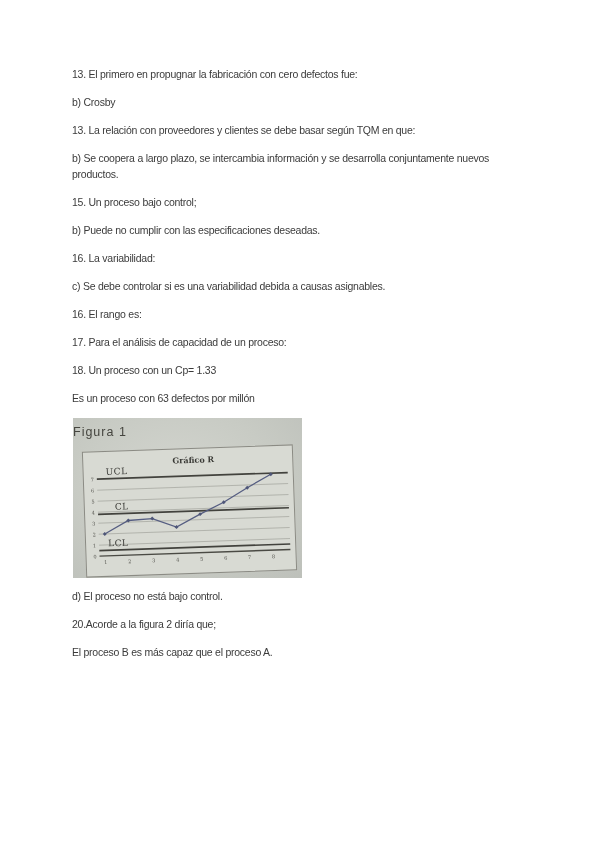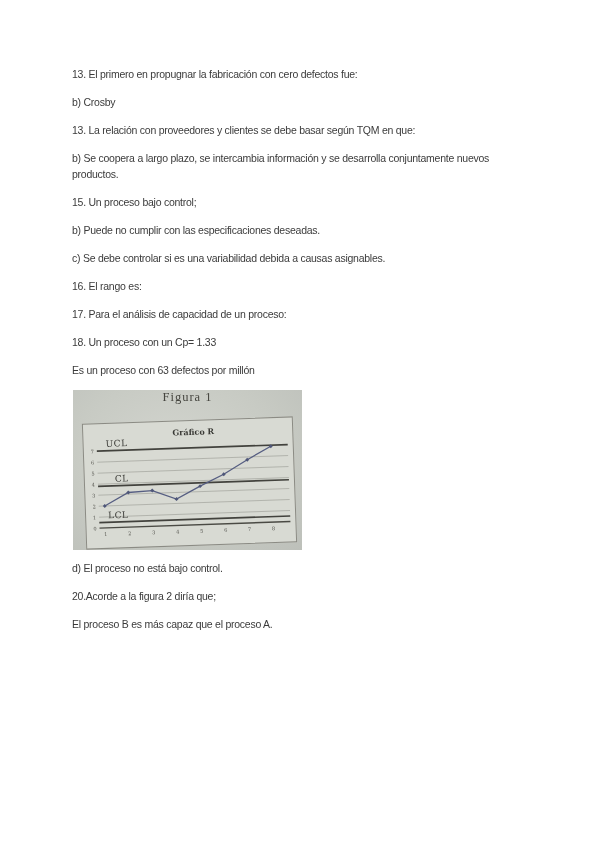--- a/index.html
+++ b/index.html
@@ -25,25 +25,25 @@
     white-space: pre-wrap;
   }
   .figure-photo {
     position: relative;
     width: 229px; height: 160px;
     margin: 4px 0 10px 1px;
     background: radial-gradient(ellipse at 45% 40%, #d3d5cf 0%, #c8cbc4 55%, #bdc0ba 100%);
     overflow: hidden;
   }
   .figure-title {
-    font-family: Liberation Serif, serif;
+    font-family: Liberation Sans, sans-serif;
     font-size: 12.5px;
     letter-spacing: 1px;
     color: #45453f;
-    text-align: center;
+    padding-top: 7px;
   }
   .chart-box {
     position: absolute;
     left: 11px; top: 30px;
     width: 209px; height: 124px;
     background: #d8dad3;
     border: 1px solid #8b8b84;
     transform: rotate(-2deg);
     transform-origin: 50% 50%;
   }
@@ -54,20 +54,21 @@
 
 <div class="page">
 
   <p class="para">13. El primero en propugnar la fabricación con cero defectos fue:</p>
   <p class="para">b) Crosby</p>
   <p class="para">13. La relación con proveedores y clientes se debe basar según TQM en que:</p>
   <p class="para">b) Se coopera a largo plazo, se intercambia información y se desarrolla conjuntamente nuevos
 productos.</p>
   <p class="para">15. Un proceso bajo control;</p>
   <p class="para">b) Puede no cumplir con las especificaciones deseadas.</p>
+  <p class="para">16. La variabilidad:</p>
   <p class="para">c) Se debe controlar si es una variabilidad debida a causas asignables.</p>
   <p class="para">16. El rango es:</p>
   <p class="para">17. Para el análisis de capacidad de un proceso:</p>
   <p class="para">18. Un proceso con un Cp= 1.33</p>
   <p class="para">Es un proceso con 63 defectos por millón</p>
 
   <div class="figure-photo">
     <div class="figure-title">Figura 1</div>
     <div class="chart-box">
       <svg width="209" height="124" viewBox="0 0 209 124" xmlns="http://www.w3.org/2000/svg">

